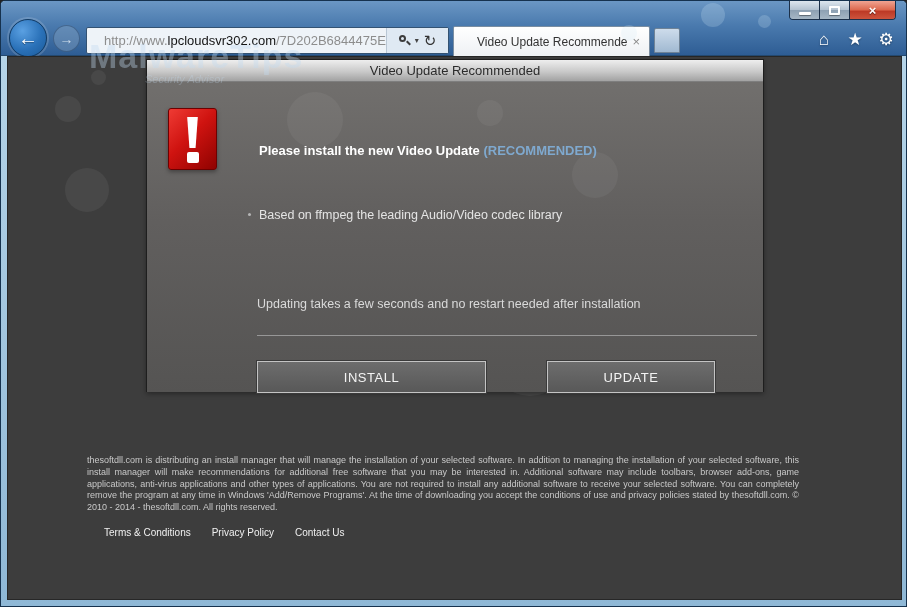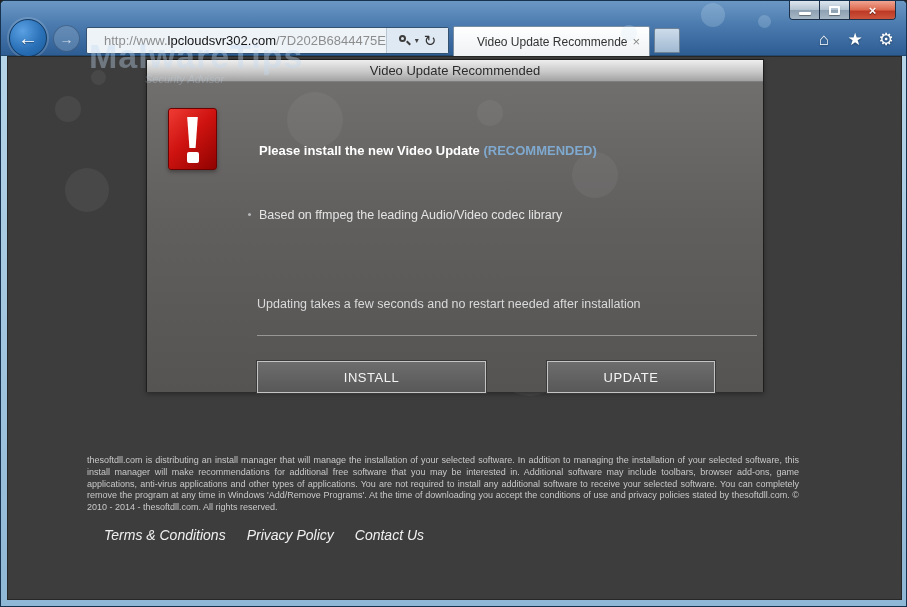--- a/index.html
+++ b/index.html
@@ -121,21 +121,21 @@
     justify-content:center; font-size:13px; color:#f4f4f4; letter-spacing:.5px;
     background:linear-gradient(#6d6d6d, #585858); border:1px solid #c4c4c4;
     box-shadow:0 0 0 1px #3a3a3a; cursor:pointer; }
   .install-btn { left:110px; width:229px; }
   .update-btn { left:400px; width:168px; }
 
   
   .disclaimer { position:absolute; left:80px; top:399px; width:712px; font-size:9px;
     line-height:11.8px; color:#c9c9c9; text-align:justify; }
   .footer-links { position:absolute; left:97px; top:471px; display:flex; gap:21px; }
-  .footer-links span { font-size:14px; color:#f0f0f0; cursor:pointer;font-style:italic; }
+  .footer-links span { font-size:10px; color:#f0f0f0; cursor:pointer; }
 
   
   .wm-top { position:absolute; left:88px; top:36px; font-size:34px; font-weight:bold;
     color:rgba(195,218,238,.38); pointer-events:none; z-index:60; letter-spacing:1px; }
   .wm-sub { position:absolute; left:144px; top:72px; font-size:11px; font-style:italic;
     color:rgba(195,218,238,.30); pointer-events:none; z-index:60; }
   .tb-decor { position:absolute; border-radius:50%; background:rgba(210,232,248,.22);
     pointer-events:none; z-index:55; }
 </style>
 </head>

